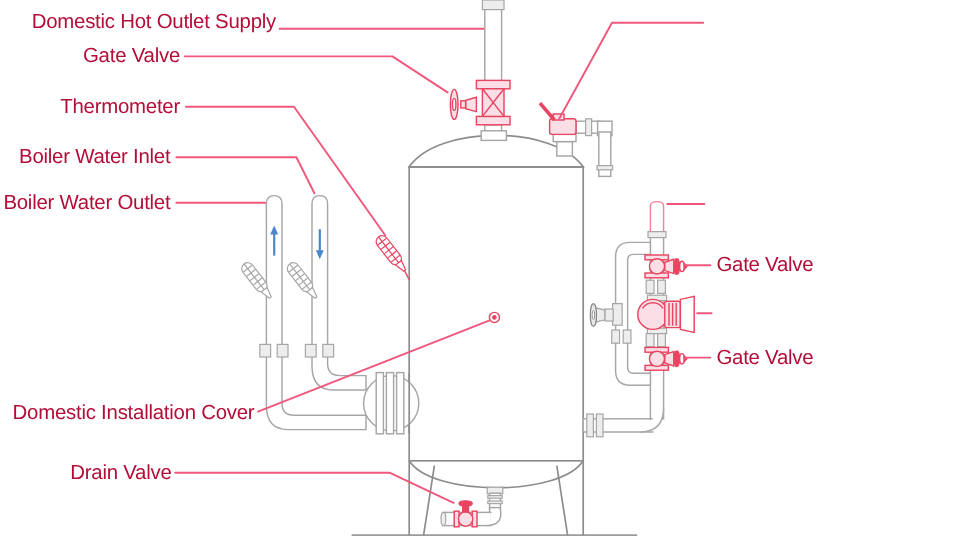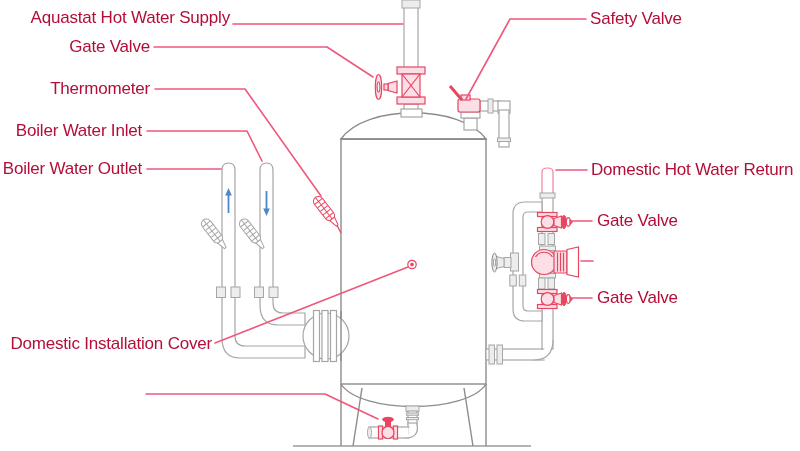--- a/index.html
+++ b/index.html
@@ -228,24 +228,23 @@
       <polyline class="ld" points="586,19 510,19 466,99"></polyline>
       <polyline class="ld" points="556,170 587,170"></polyline>
       <polyline class="ld" points="570,221 592,221"></polyline>
       <polyline class="ld" points="581,261 593,261"></polyline>
       <polyline class="ld" points="570,298 592,298"></polyline>
       <polyline class="ld" points="215,343 408,267"></polyline>
       <polyline class="ld" points="146,394 325,394 378,419"></polyline>
     </g>
   </svg>
 
-  <div class="lbl r" style="right:570px;top:18px">Aquastat Hot Water Supply</div>
+  <div class="lbl r" style="right:570px;top:18px">Domestic Hot Outlet Supply</div>
   <div class="lbl r" style="right:650px;top:47px">Gate Valve</div>
   <div class="lbl r" style="right:658px;top:131px">Boiler Water Inlet</div>
   <div class="lbl r" style="right:650px;top:89px">Thermometer</div>
   <div class="lbl r" style="right:658px;top:169px">Boiler Water Outlet</div>
-  <div class="lbl" style="left:590px;top:19px">Safety Valve</div>
-  <div class="lbl" style="left:591px;top:170px">Domestic Hot Water Return</div>
   <div class="lbl" style="left:597px;top:221px">Gate Valve</div>
   <div class="lbl" style="left:597px;top:298px">Gate Valve</div>
   <div class="lbl r" style="right:588px;top:344px">Domestic Installation Cover</div>
+  <div class="lbl r" style="right:657px;top:394px">Drain Valve</div>
 
 </div>
 
 </body></html>

